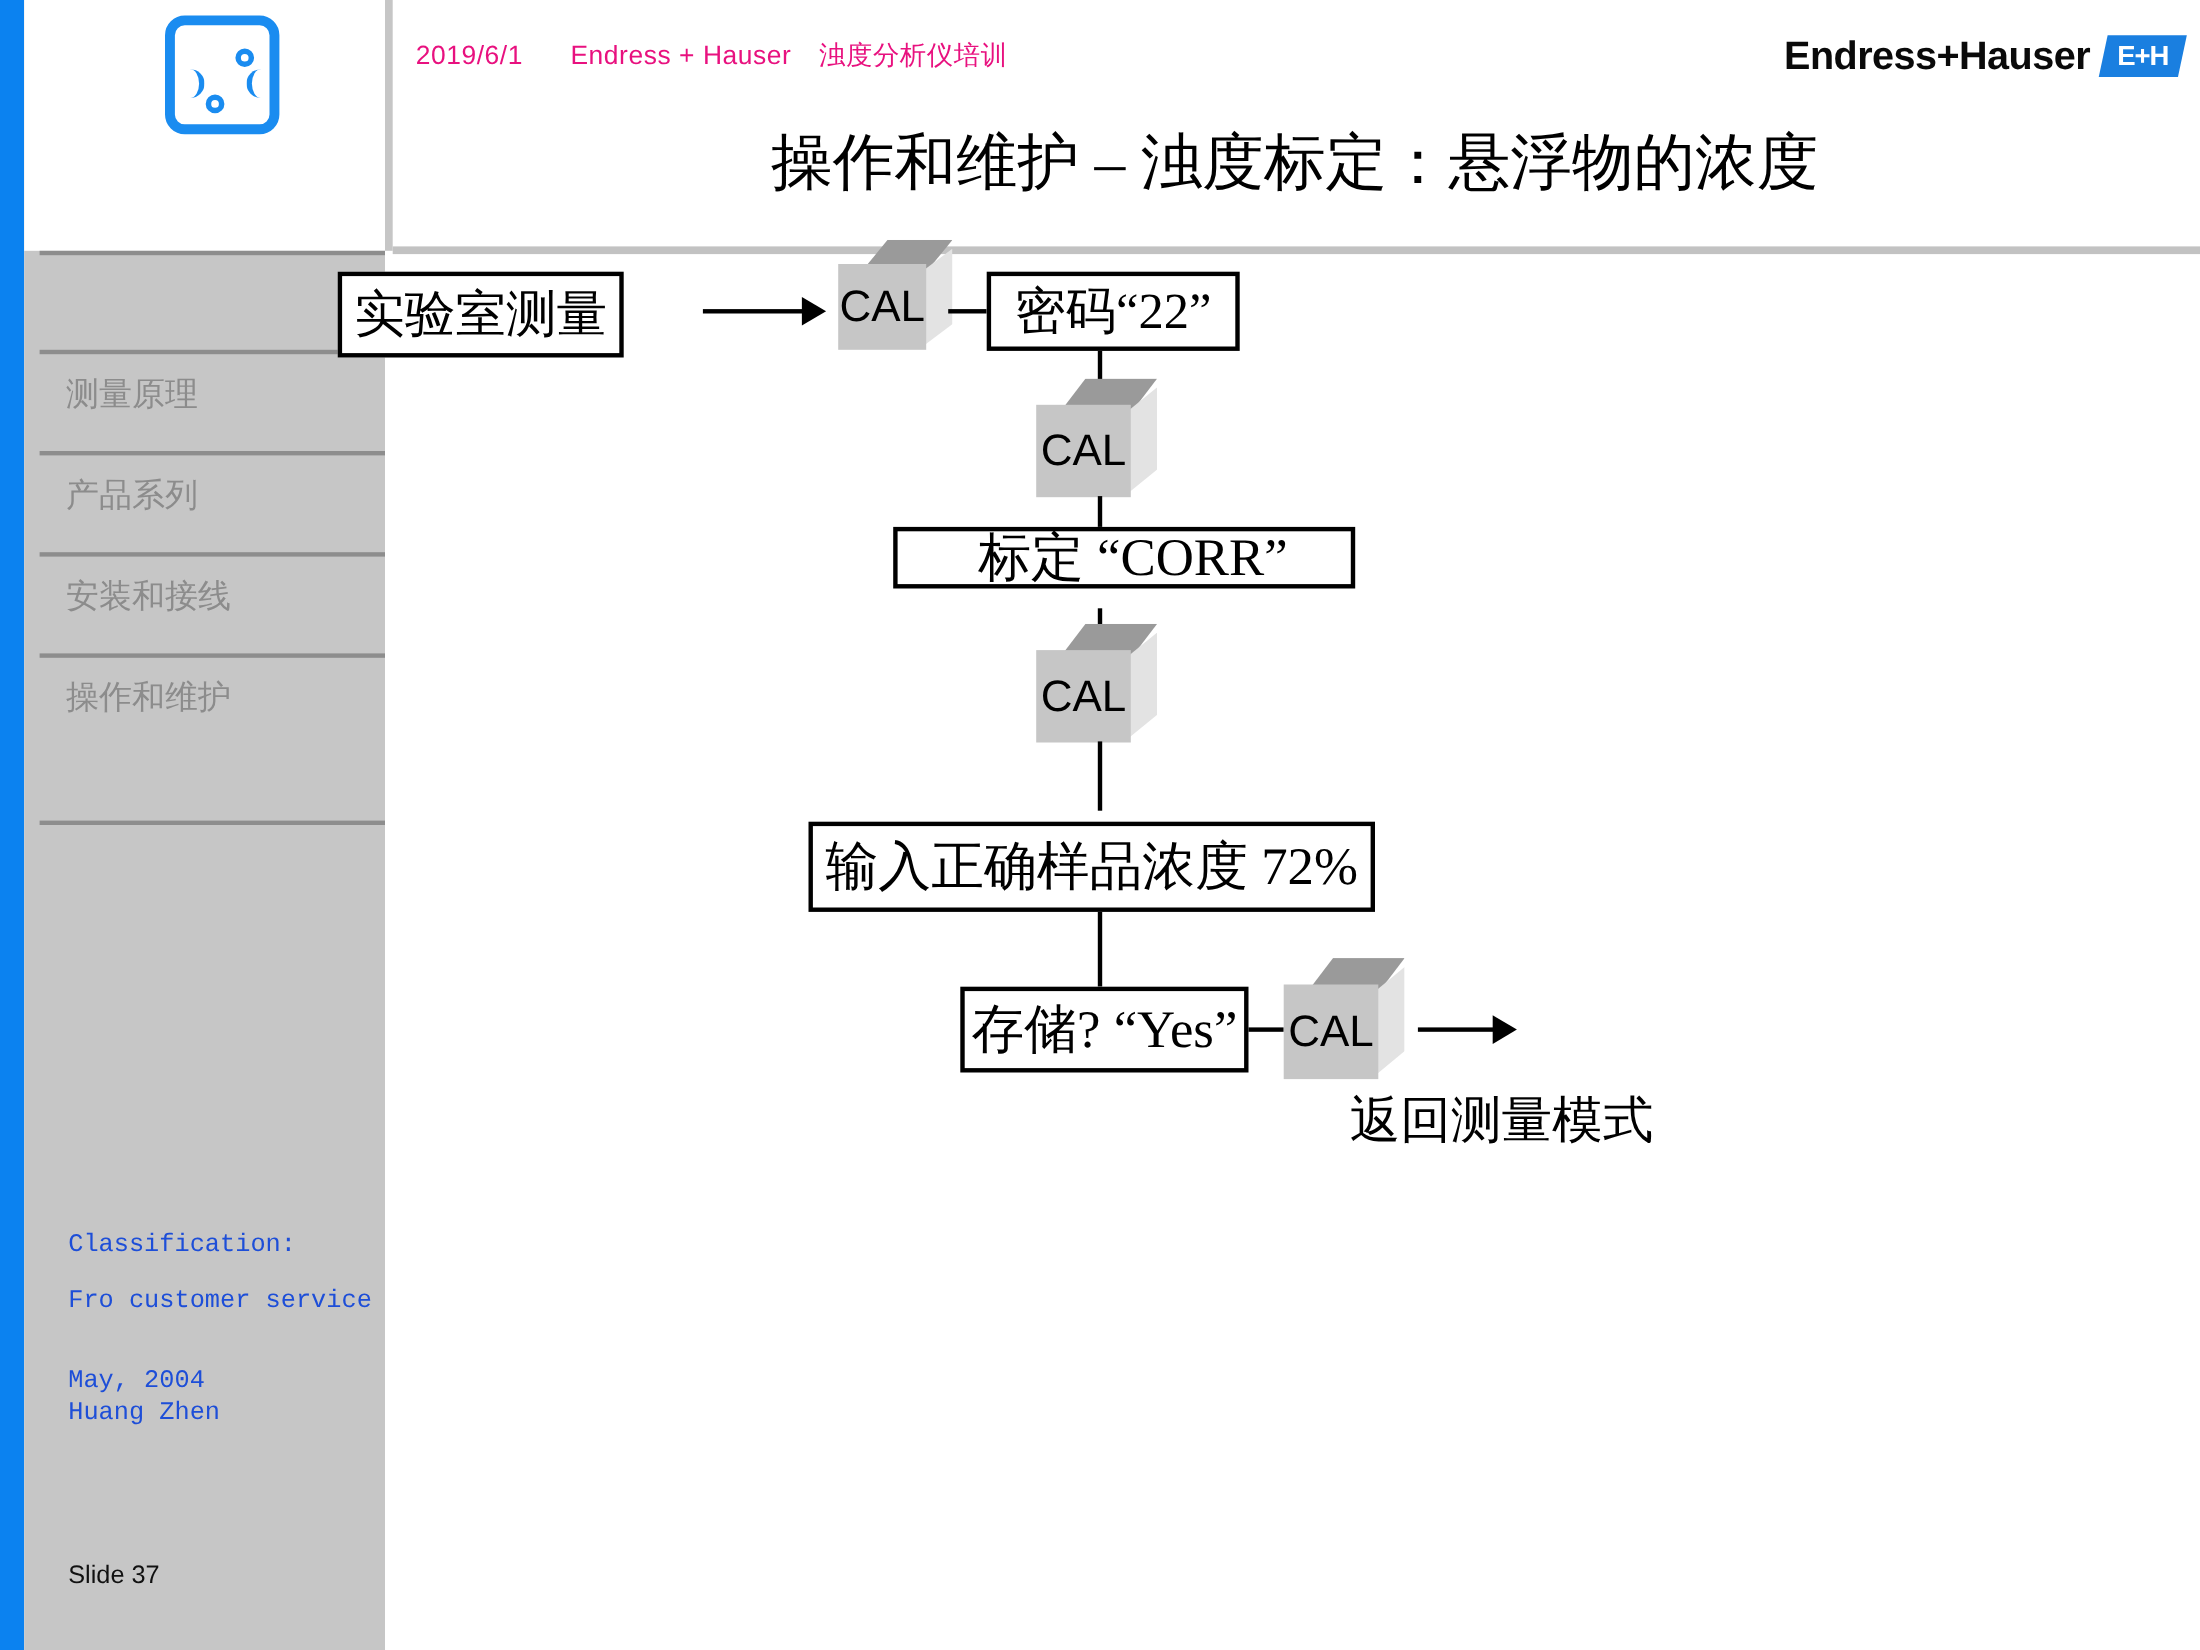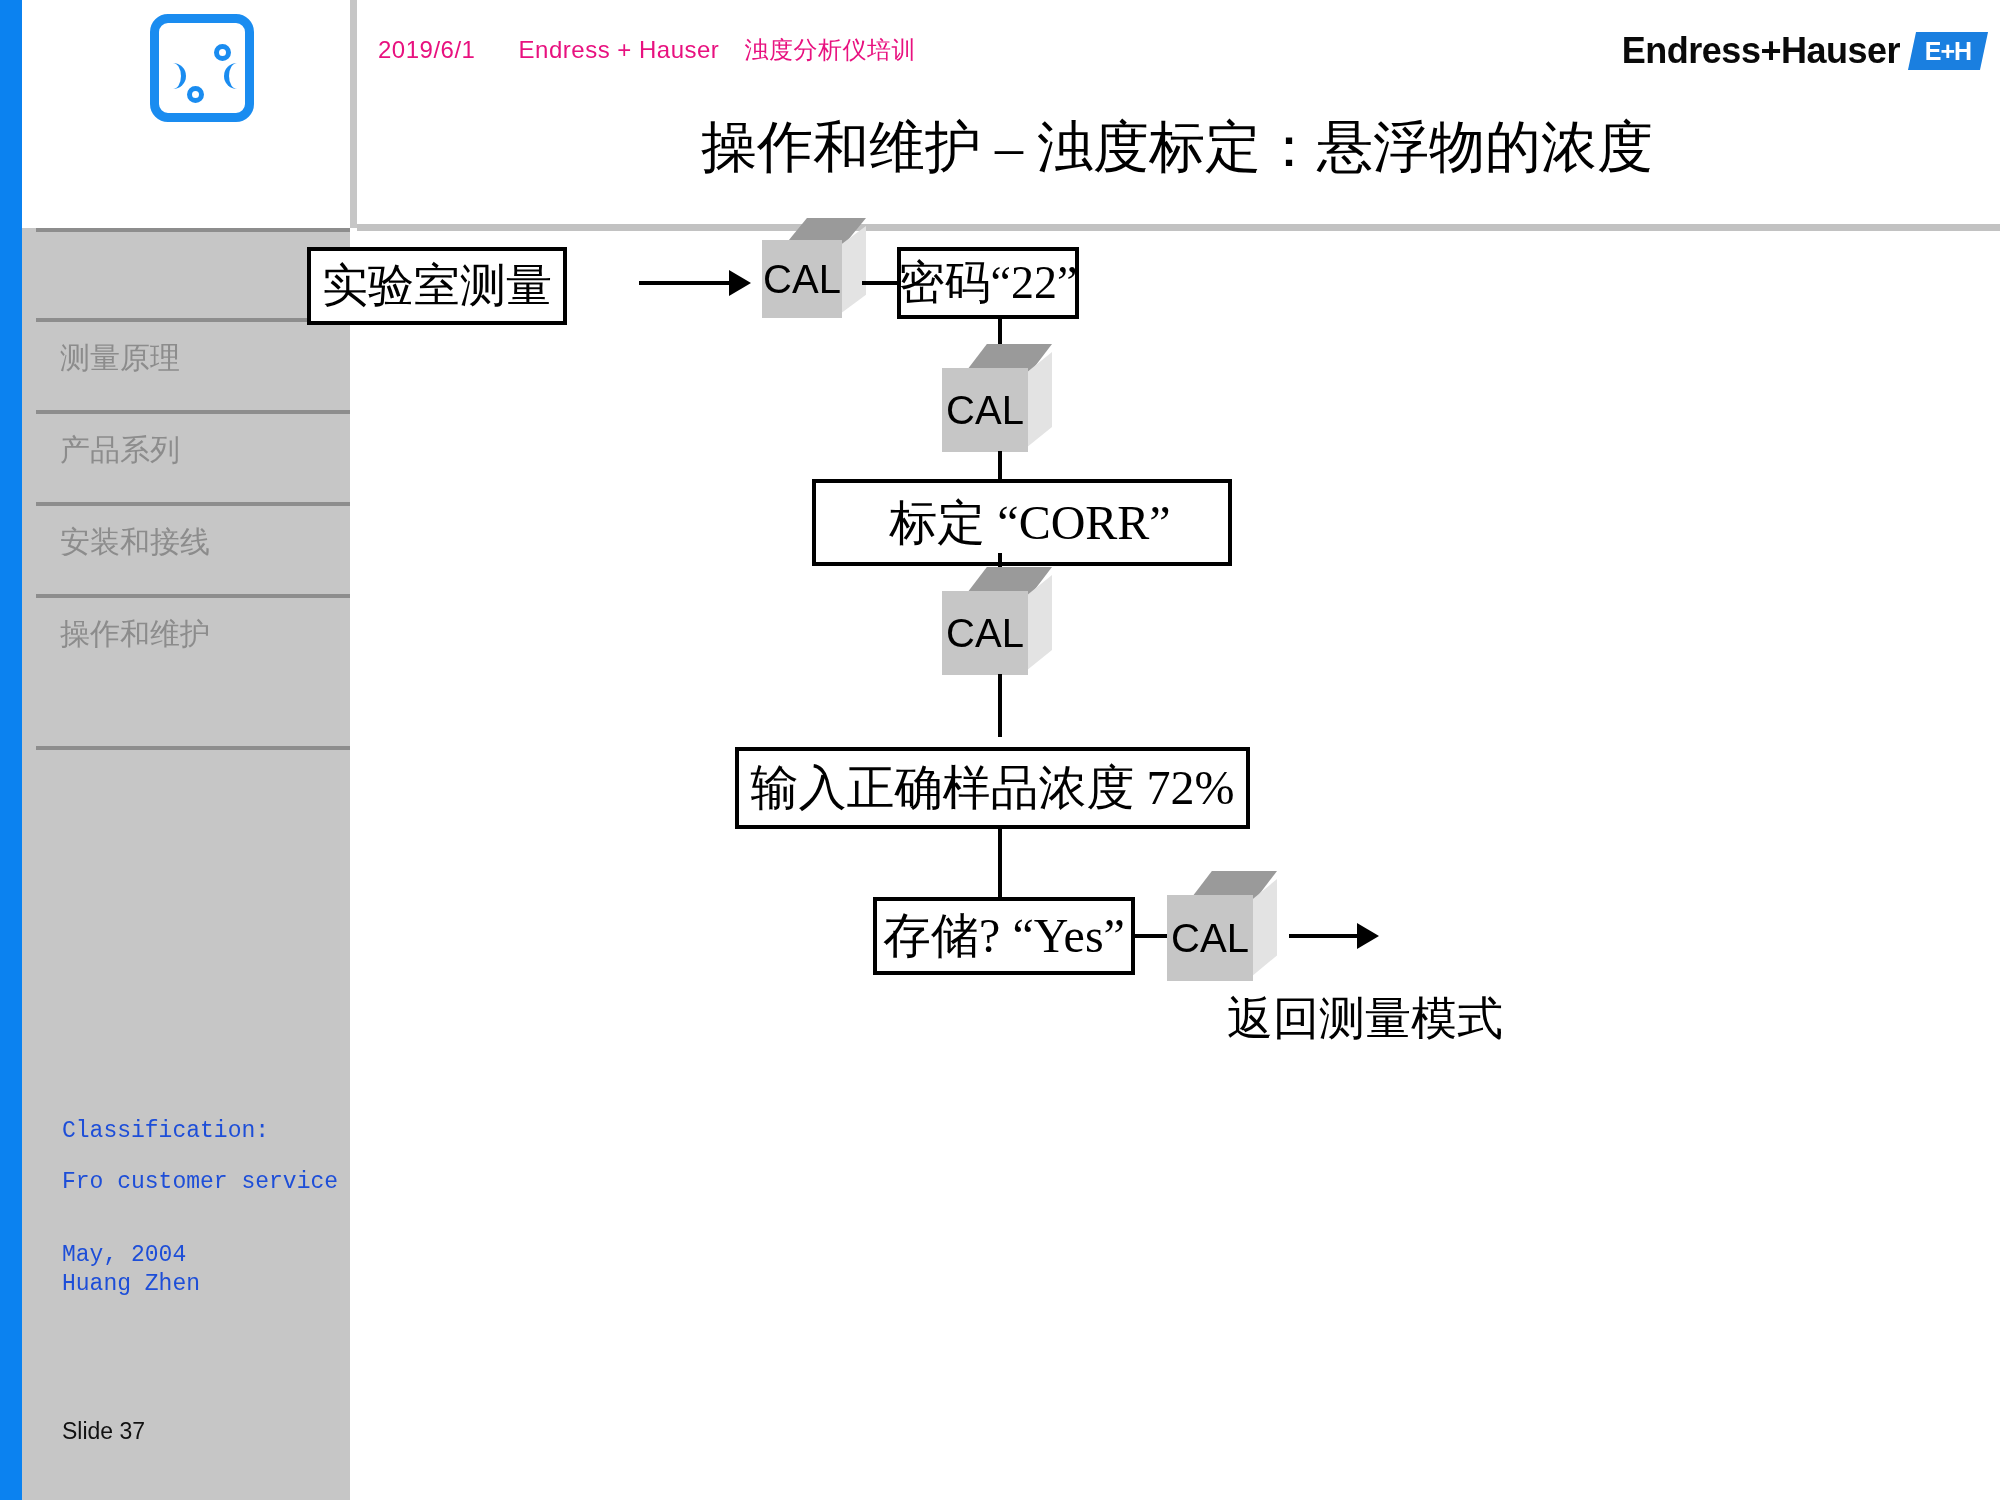--- a/index.html
+++ b/index.html
@@ -312,35 +312,35 @@
   <div class="cube" style="left:405px; top:-13px; width:104px; height:112px;">
     <div class="face-top" style="left:22px; top:0; width:82px; height:28px; clip-path: polygon(0% 100%, 28% 0%, 100% 0%, 72% 100%);"></div>
     <div class="face-side" style="left:78px; top:8px; width:26px; height:88px; clip-path: polygon(0% 22%, 100% 0%, 100% 78%, 0% 100%);"></div>
     <div class="face-front" style="left:0px; top:22px; width:80px; height:78px;">
         <span>CAL</span>
       </div>
   </div>
 
   <div class="connector h" style="left:505px; top:50px; width:35px;"></div>
 
-  <div class="node-box" style="left:540px; top:16px; width:182px; height:72px; font-size:46px;">密码“22”</div>
+  <div class="node-box" style="left:540px; top:16px; width:230px; height:72px; font-size:46px;">密码“22”</div>
 
   <div class="connector v" style="left:641px; top:88px; height:45px;"></div>
 
   <div class="cube" style="left:585px; top:113px; width:110px; height:120px;">
     <div class="face-top" style="left:22px; top:0; width:88px; height:30px; clip-path: polygon(0% 100%, 26% 0%, 100% 0%, 74% 100%);"></div>
     <div class="face-side" style="left:84px; top:8px; width:26px; height:96px; clip-path: polygon(0% 22%, 100% 0%, 100% 78%, 0% 100%);"></div>
     <div class="face-front" style="left:0px; top:24px; width:86px; height:84px;">
         <span>CAL</span>
       </div>
   </div>
 
   <div class="connector v" style="left:641px; top:220px; height:30px;"></div>
 
-  <div class="node-box" style="left:455px; top:248px; width:420px; height:87px; font-size:48px;padding-left:16px;">标定 “CORR”</div>
+  <div class="node-box" style="left:455px; top:248px; width:420px; height:56px; font-size:48px;padding-left:16px;">标定 “CORR”</div>
 
   <div class="connector v" style="left:641px; top:322px; height:24px;"></div>
 
   <div class="cube" style="left:585px; top:336px; width:110px; height:120px;">
     <div class="face-top" style="left:22px; top:0; width:88px; height:30px; clip-path: polygon(0% 100%, 26% 0%, 100% 0%, 74% 100%);"></div>
     <div class="face-side" style="left:84px; top:8px; width:26px; height:96px; clip-path: polygon(0% 22%, 100% 0%, 100% 78%, 0% 100%);"></div>
     <div class="face-front" style="left:0px; top:24px; width:86px; height:84px;">
         <span>CAL</span>
       </div>
   </div>

